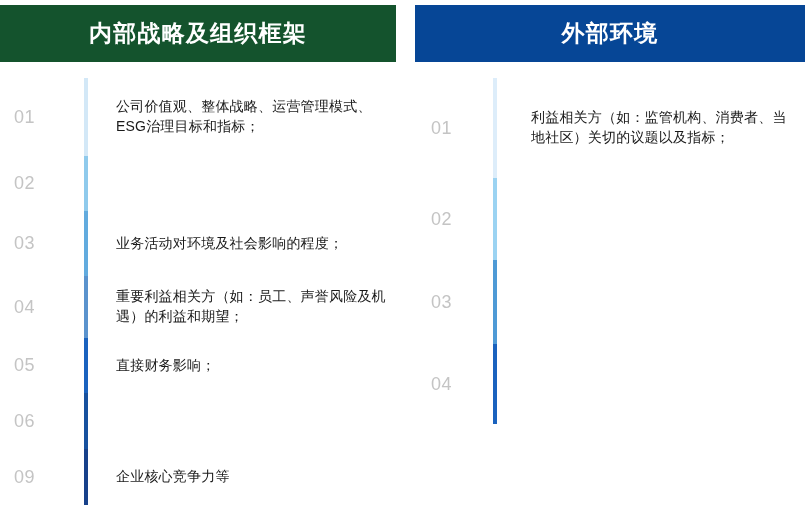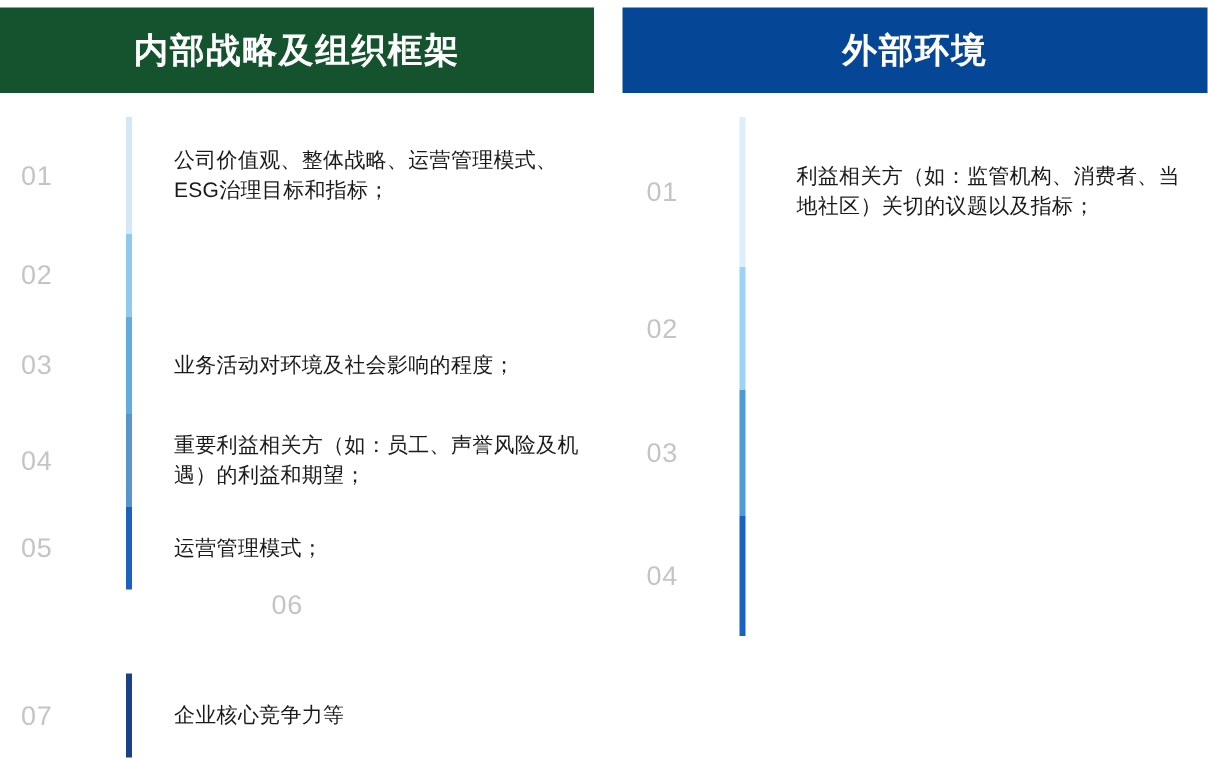--- a/index.html
+++ b/index.html
@@ -112,28 +112,28 @@
         <div class="item-text">业务活动对环境及社会影响的程度；</div>
       </div>
       <div class="item" style="height: 62px;">
         <div class="item-num">04</div>
         <div class="item-bar" style="background: rgb(91, 147, 205);"></div>
         <div class="item-text">重要利益相关方（如：员工、声誉风险及机遇）的利益和期望；</div>
       </div>
       <div class="item" style="height: 55px;">
         <div class="item-num">05</div>
         <div class="item-bar" style="background: rgb(26, 98, 190);"></div>
-        <div class="item-text">运营管理模式；</div>
+        <div class="item-text">直接财务影响；</div>
       </div>
-      <div class="item" style="height: 56px; flex-direction: column;">
+      <div class="item" style="height: 56px;">
         <div class="item-num">06</div>
         <div class="item-bar" style="background: rgb(24, 81, 158);"></div>
       </div>
       <div class="item" style="height: 56px;">
-        <div class="item-num">07</div>
+        <div class="item-num">09</div>
         <div class="item-bar" style="background: rgb(24, 65, 138);"></div>
         <div class="item-text">企业核心竞争力等</div>
       </div>
     </div>
   </div>
 
   <div class="column col-right">
     <div class="col-header" style="background: rgb(6, 70, 150); color: rgb(255, 255, 255);">
       <span>外部环境</span>
     </div>

